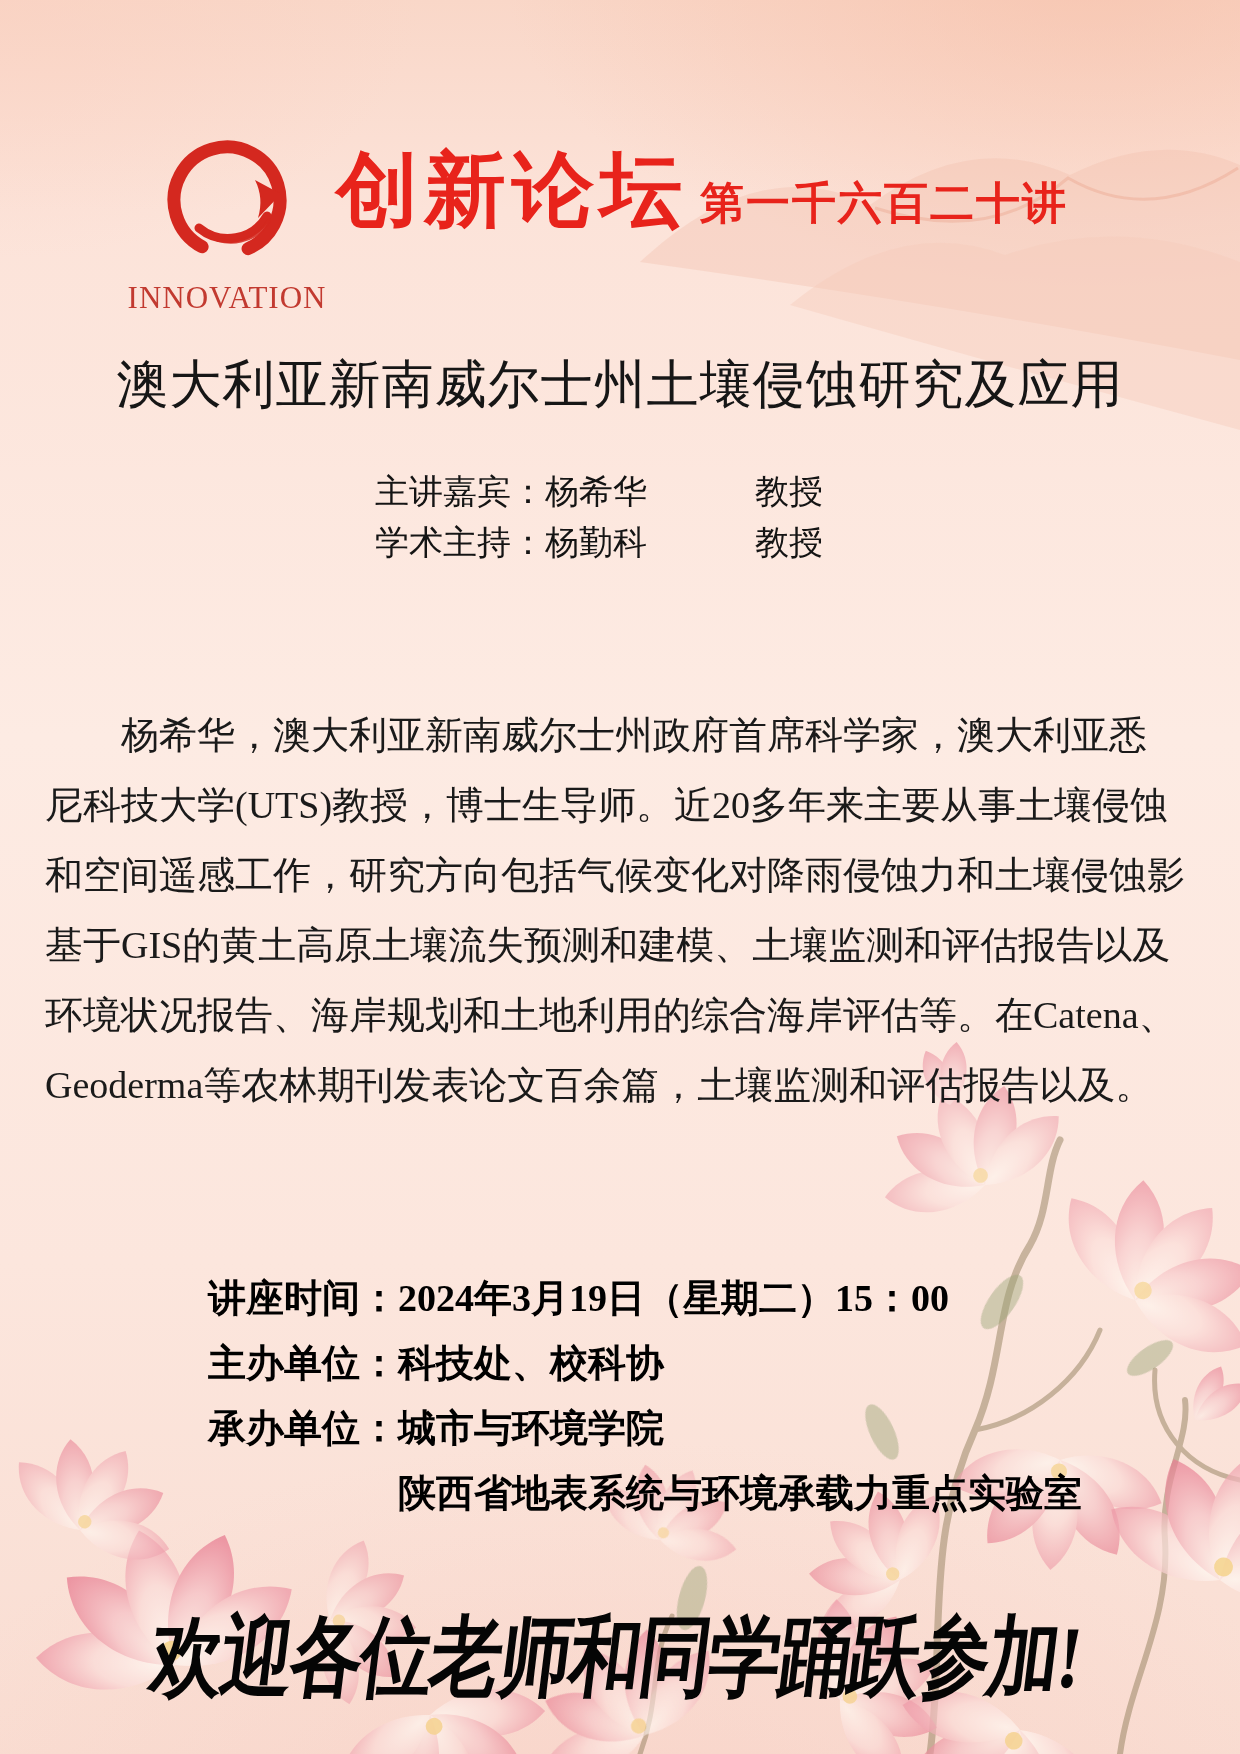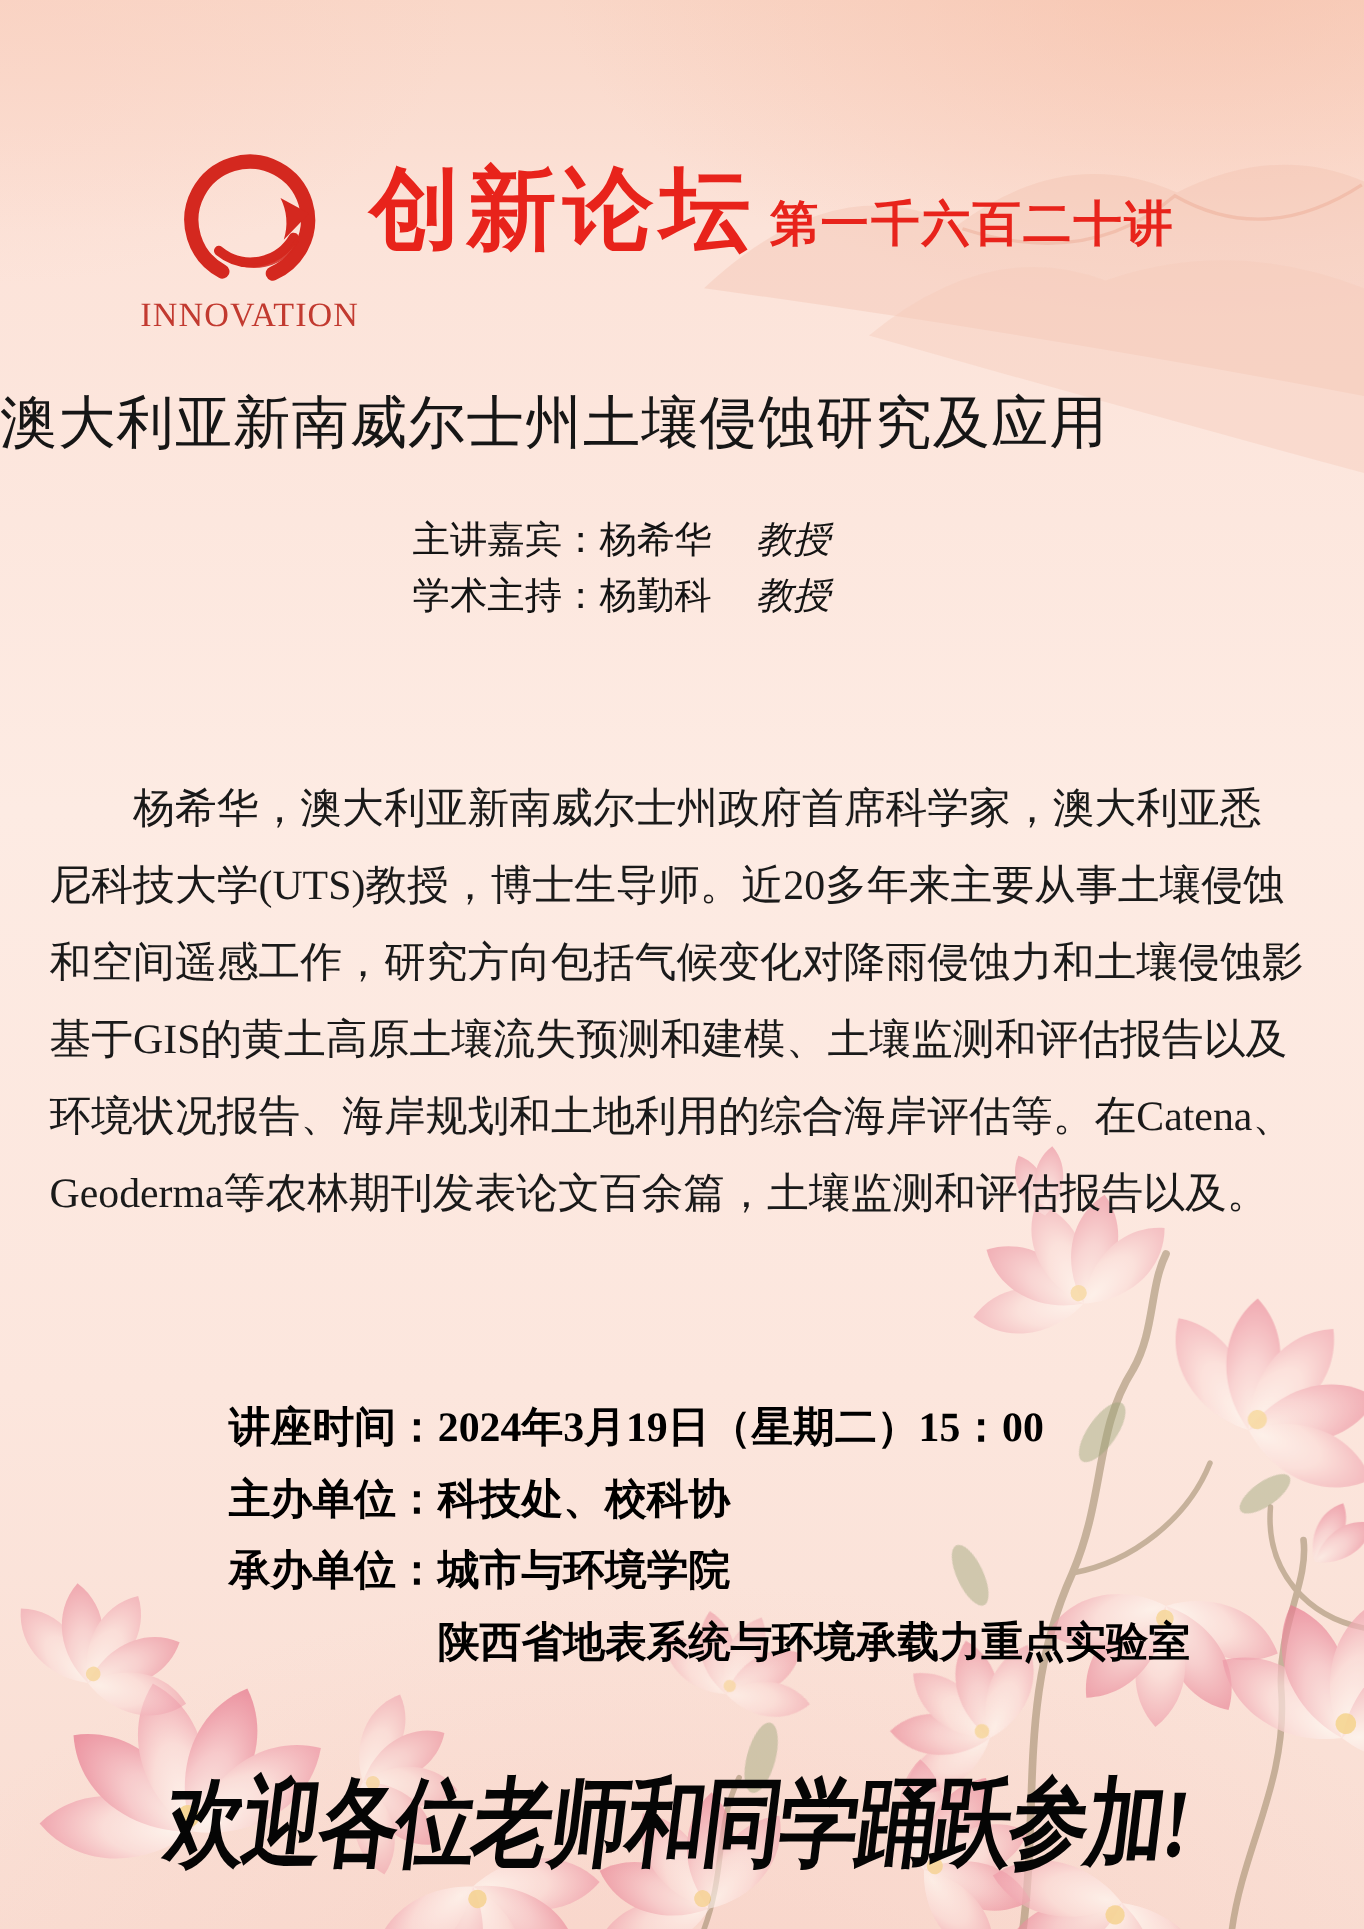--- a/index.html
+++ b/index.html
@@ -10,42 +10,42 @@
       radial-gradient(950px 520px at 88% -2%, rgba(246,188,164,.6), rgba(246,188,164,0) 62%),
       radial-gradient(700px 430px at 0% 0%, rgba(250,206,190,.45), rgba(250,206,190,0) 60%),
       radial-gradient(1200px 700px at 50% 108%, rgba(248,203,192,.5), rgba(248,203,192,0) 65%),
       linear-gradient(180deg,#f9d7c8 0%, #fce3d9 12%, #fdebe3 42%, #fce6dd 72%, #f9ddd2 100%);
   }
   .decor{position:absolute; inset:0; z-index:0;}
   .content{position:absolute; inset:0; z-index:1;}
 
   .logo{position:absolute; left:112px; top:132px; width:230px; text-align:center;}
   .logo svg{display:block; margin:0 auto;}
-  .wordmark{margin-top:4px; font-size:31px; letter-spacing:1px; color:#c23a30; font-family:"Liberation Serif","DejaVu Serif",serif;}
+  .wordmark{margin-top:16px; font-size:31px; letter-spacing:1px; color:#c23a30; font-family:"Liberation Serif","DejaVu Serif",serif;}
 
   .forum-title{
     position:absolute; left:326px; top:136px; font-size:82px; font-weight:700;
     color:#e8231b; letter-spacing:6px;
     font-family:"Liberation Sans","DejaVu Sans",sans-serif;
     margin-left:10px;
   }
   .lecture-no{
     position:absolute; left:700px; top:174px; font-size:44px; font-weight:700;
     color:#e8231b; letter-spacing:2px;
     font-family:"Liberation Sans","DejaVu Sans",sans-serif;
   }
 
   .main-title{
-    position:absolute; top:350px; left:0; width:100%; 
+    position:absolute; top:350px; left:0; width:100%; text-align:center;
     font-size:52px; color:#161616; letter-spacing:1px; white-space:nowrap;
   }
 
   .speakers{position:absolute; left:375px; top:466px; font-size:34px; color:#141414;}
   .speaker-row{height:51px; line-height:51px; white-space:nowrap;}
-  .speaker-title{margin-left:40px;font-style:italic;}
+  .speaker-title{margin-left:108px;}
 
   .bio{position:absolute; left:45px; top:700px; width:1150px; font-size:38px; color:#1a1a1a;}
   .bio-line{height:70px; line-height:70px; text-align:justify; overflow:hidden; white-space:nowrap;}
   .bio-line::after{content:""; display:inline-block; width:100%; height:0;}
   .bio-line:first-child{text-indent:2em;}
 
   .details{position:absolute; left:208px; top:1266px; font-size:38px; font-weight:700; color:#000;}
   .detail-line{height:65px; line-height:65px; white-space:nowrap;}
   .detail-line.indent{padding-left:190px;}
 

